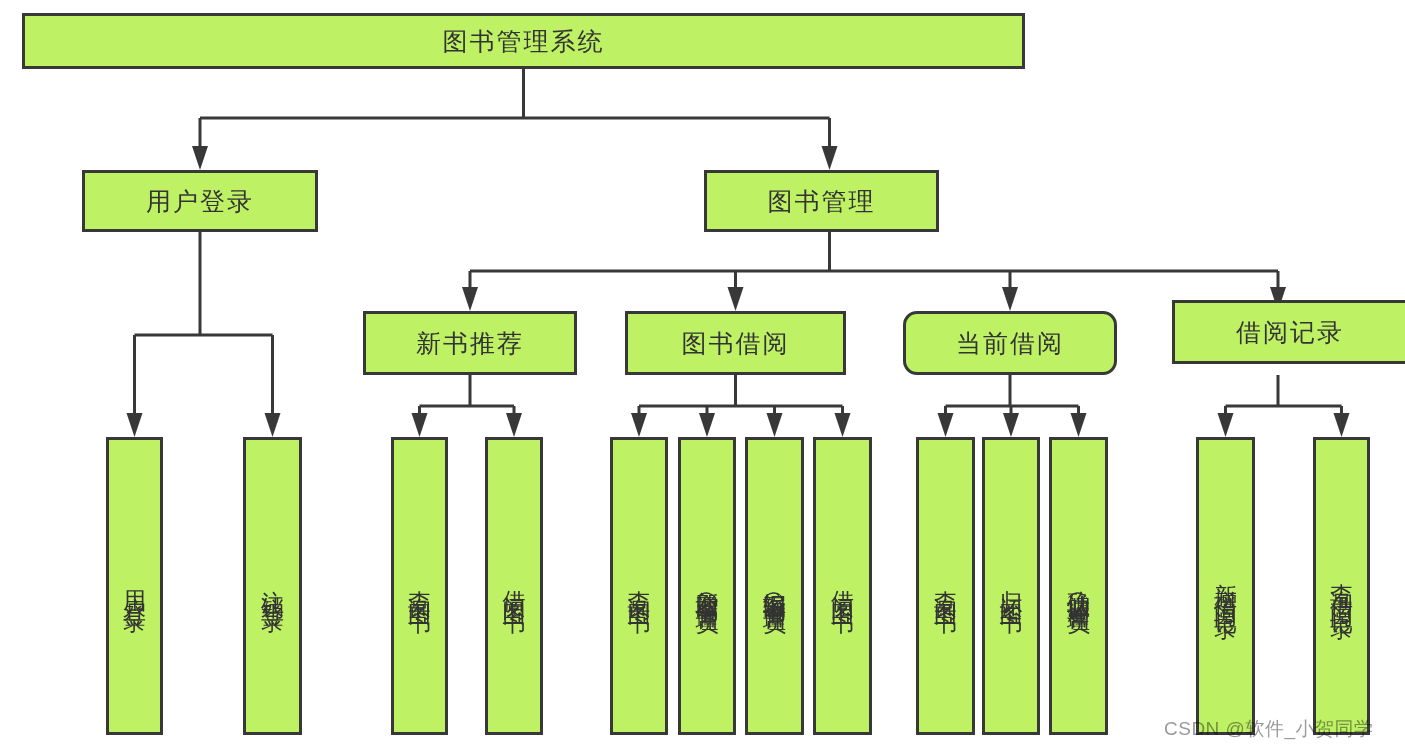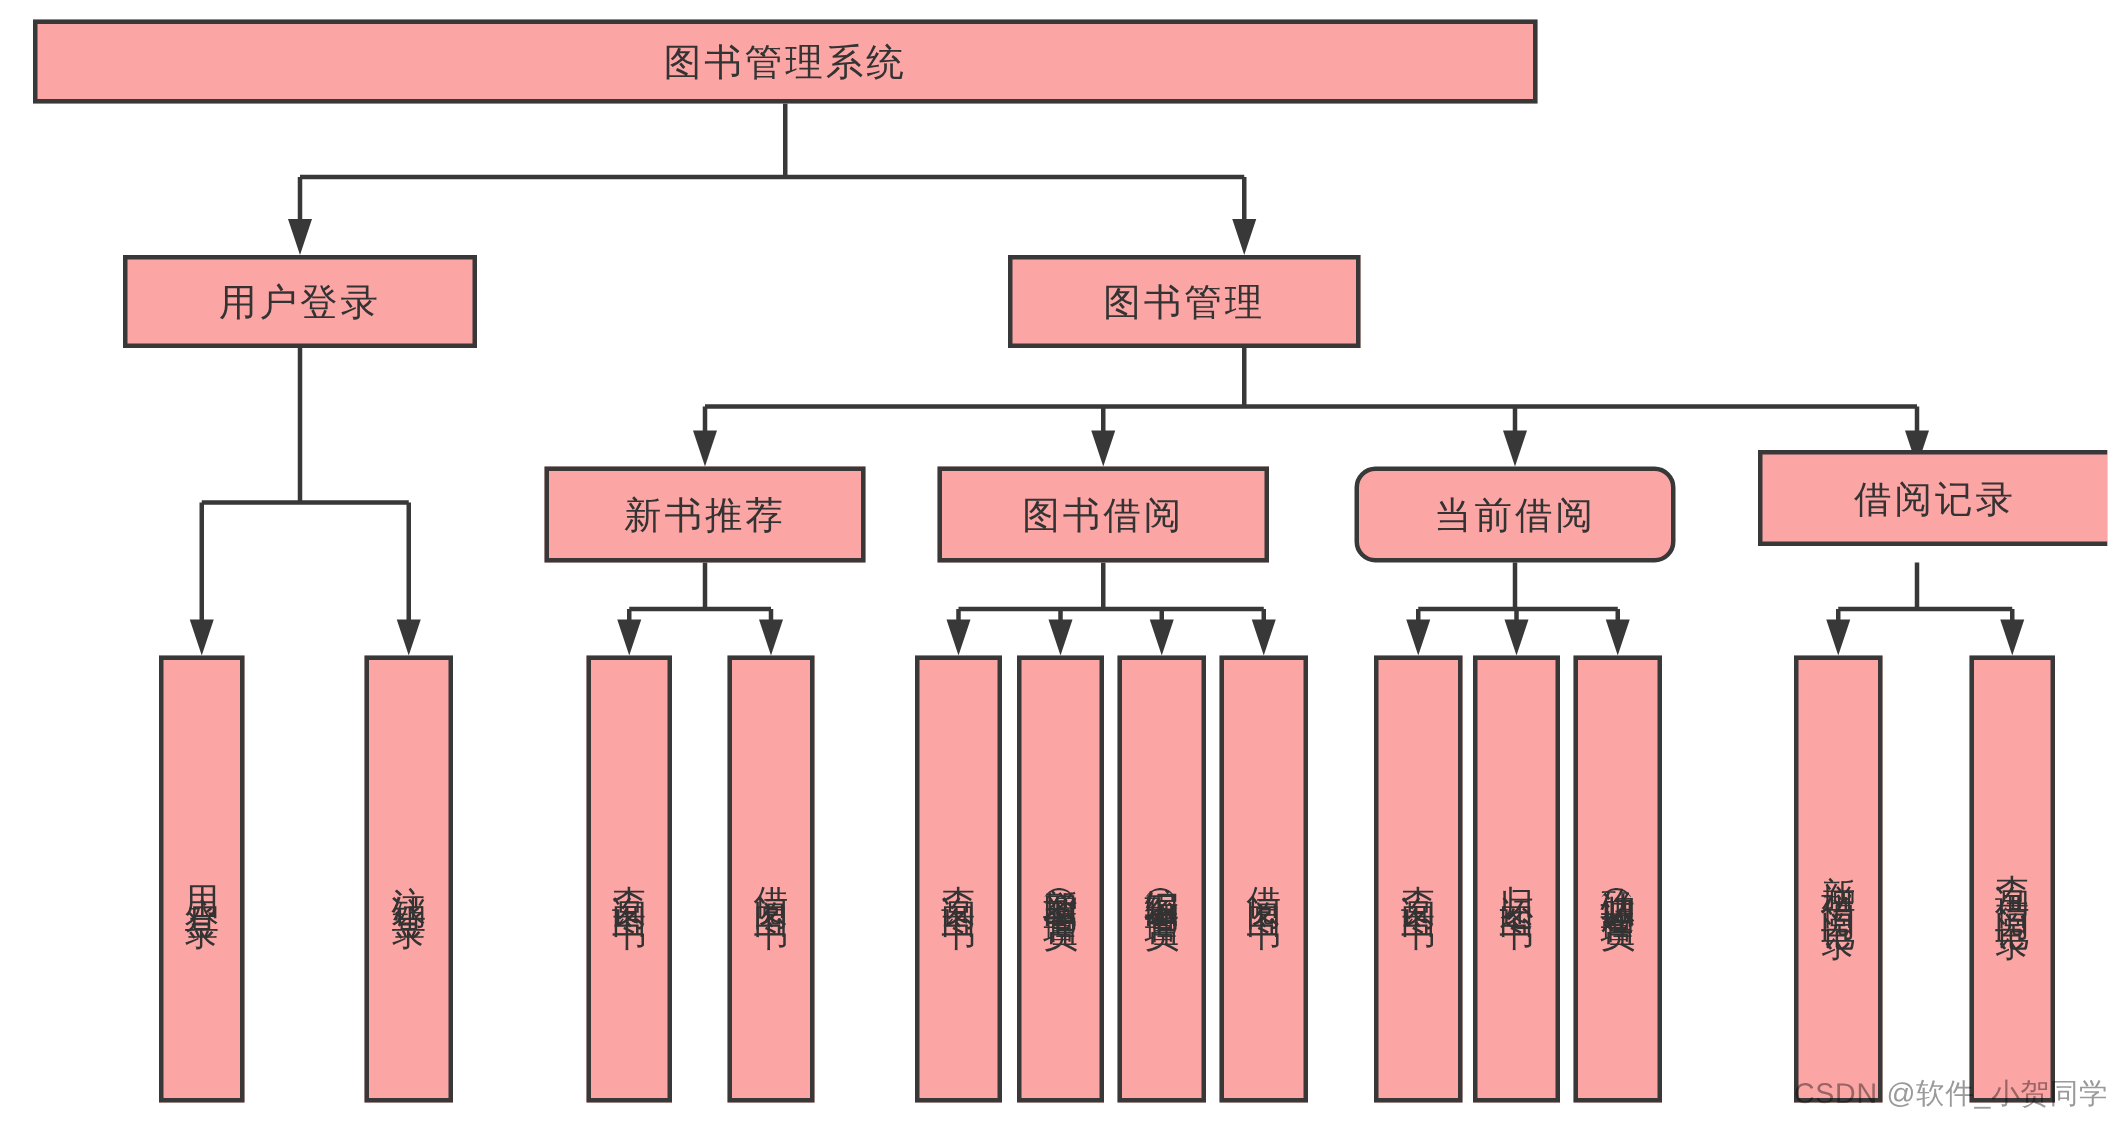--- a/index.html
+++ b/index.html
@@ -19,21 +19,21 @@
   #connectors {
     position: absolute;
     left: 0; top: 0;
     width: 1405px;
     height: 747px;
   }
   .box {
     position: absolute;
     box-sizing: border-box;
     border: 3px solid #383838;
-    background: #fca5a5;
+    background: #bef264;
     display: flex;
     align-items: center;
     justify-content: center;
   }
   .h-label {
     font-size: 25px;
     letter-spacing: 2px;
     color: #333333;
     white-space: nowrap;
   }
@@ -43,21 +43,21 @@
     line-height: 1;
     letter-spacing: 7px;
     color: #333333;
     white-space: nowrap;
   }
   .leaf .v-label.long {
     letter-spacing: 3px;
   }
   #watermark {
     position: absolute;
-    left: 1196px;
+    left: 1164px;
     top: 716px;
     font-size: 19px;
     letter-spacing: 0.5px;
     color: #9a9a9a;
     mix-blend-mode: multiply;
     white-space: nowrap;
     z-index: 5;
   }
 </style>
 </head>
@@ -97,21 +97,21 @@
     </g>
   </svg>
 
   <div class="box" style="left:22px; top:13px; width:1003px; height:56px;">
     <span class="h-label">图书管理系统</span>
   </div>
 
   <div class="box" style="left:82px; top:170px; width:236px; height:62px;">
     <span class="h-label">用户登录</span>
   </div>
-  <div class="box" style="left:672px; top:170px; width:235px; height:62px;text-align:center;">
+  <div class="box" style="left:704px; top:170px; width:235px; height:62px;text-align:center;">
     <span class="h-label">图书管理</span>
   </div>
 
   <div class="box" style="left:625px; top:311px; width:221px; height:64px;">
     <span class="h-label">图书借阅</span>
   </div>
   <div class="box" style="left:363px; top:311px; width:214px; height:64px;">
     <span class="h-label">新书推荐</span>
   </div>
   <div class="box" style="left:903px; top:311px; width:214px; height:64px;border-radius:14px;">

